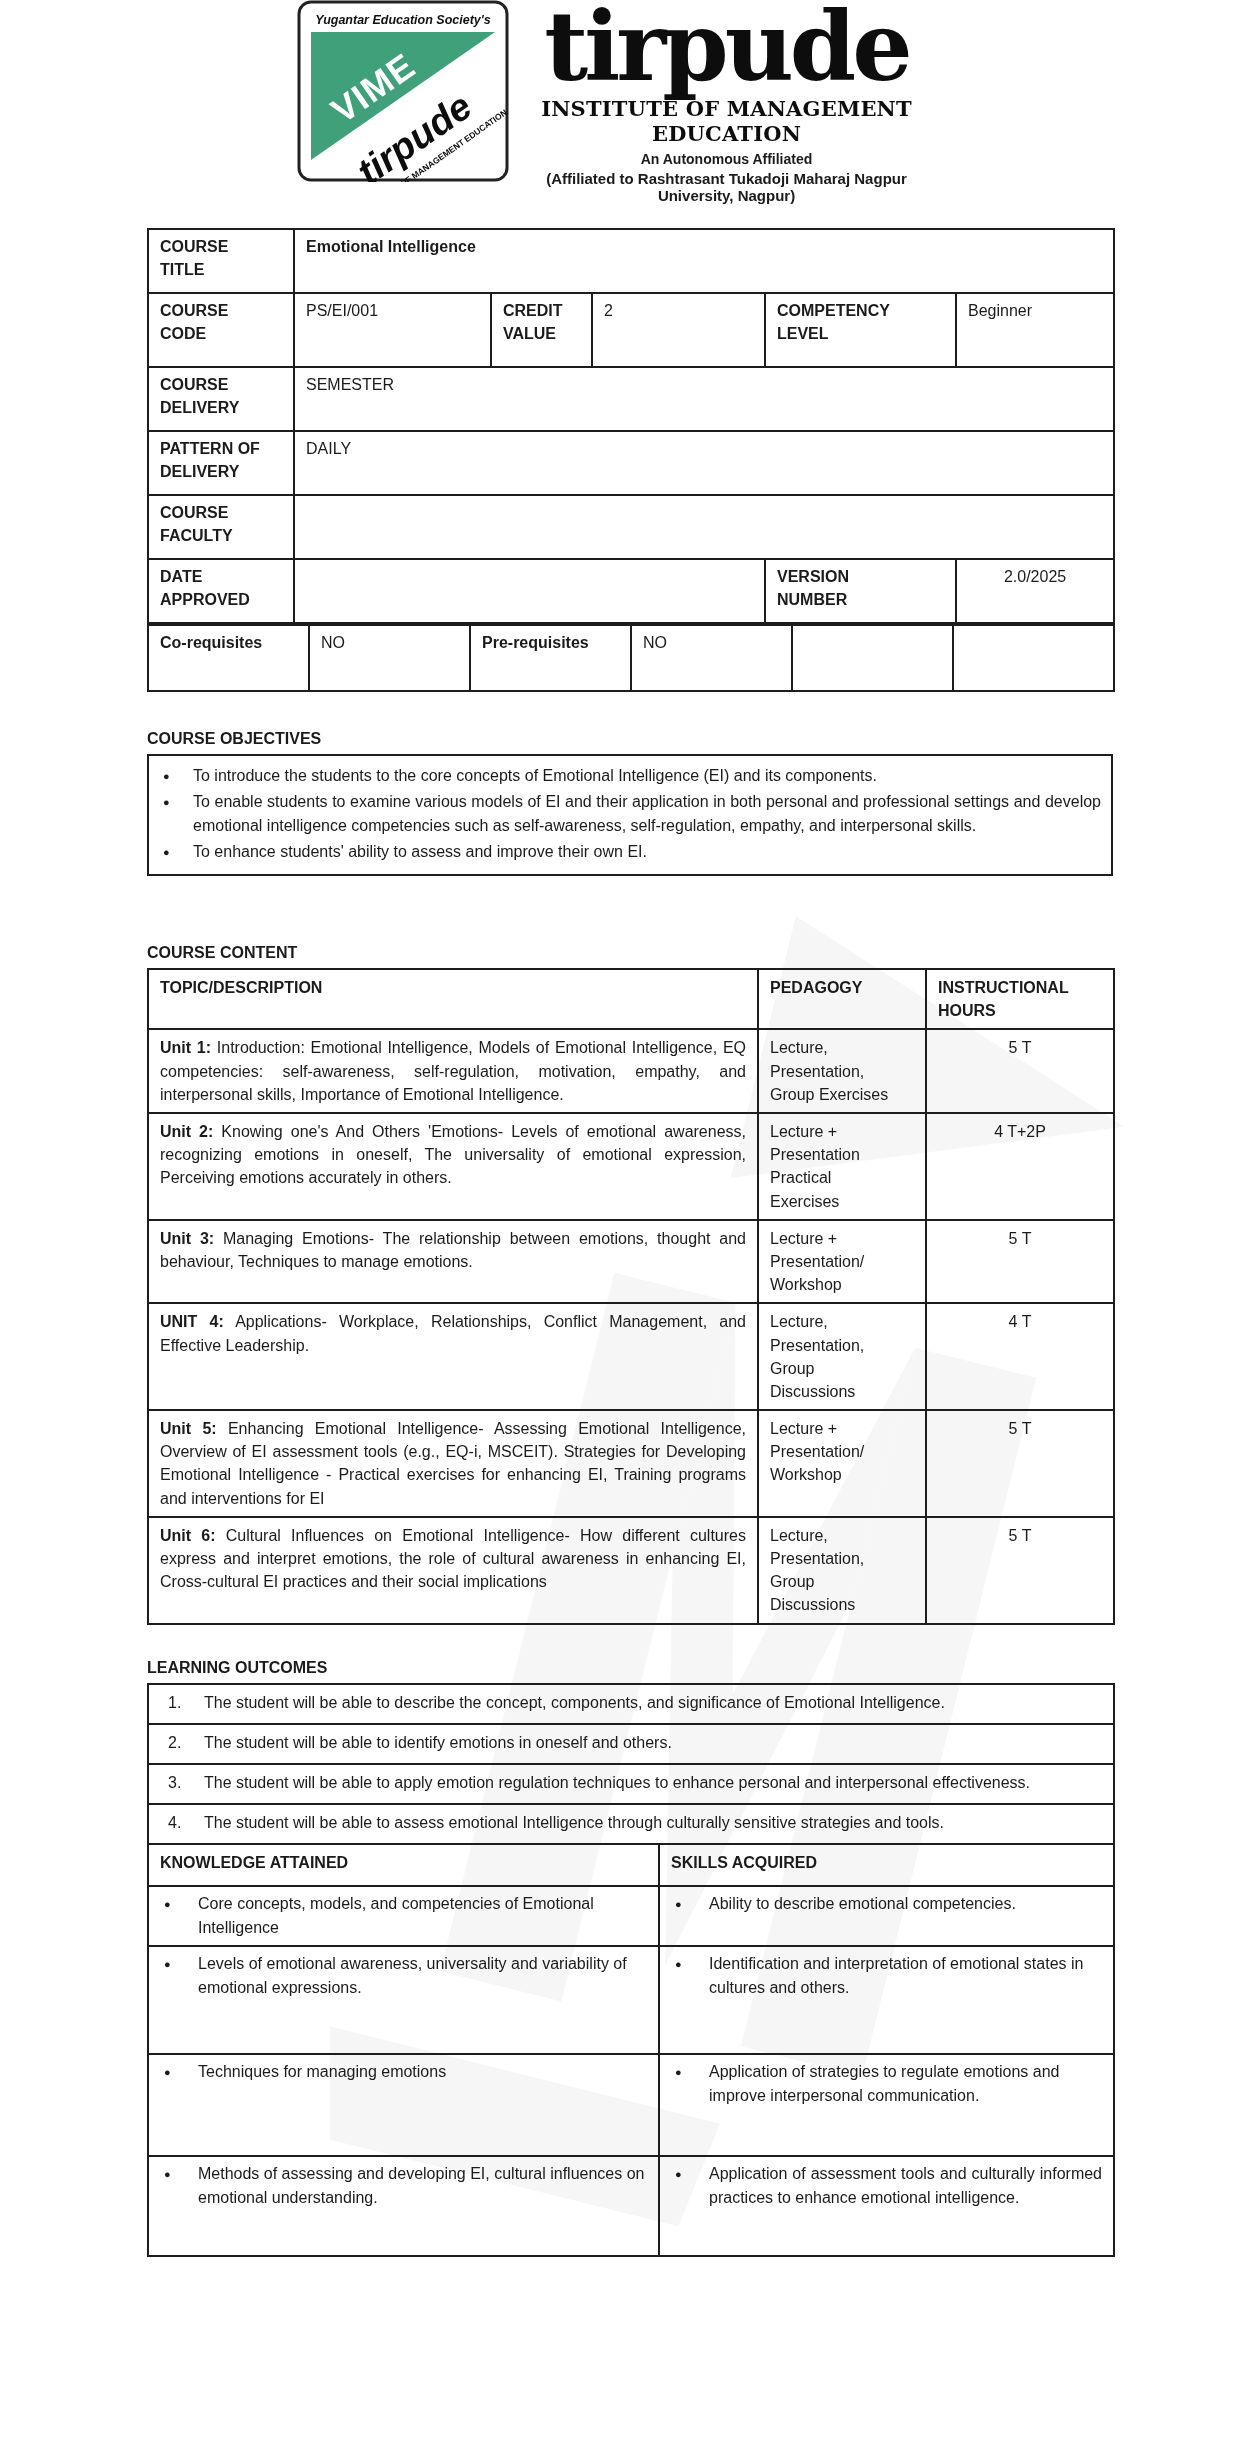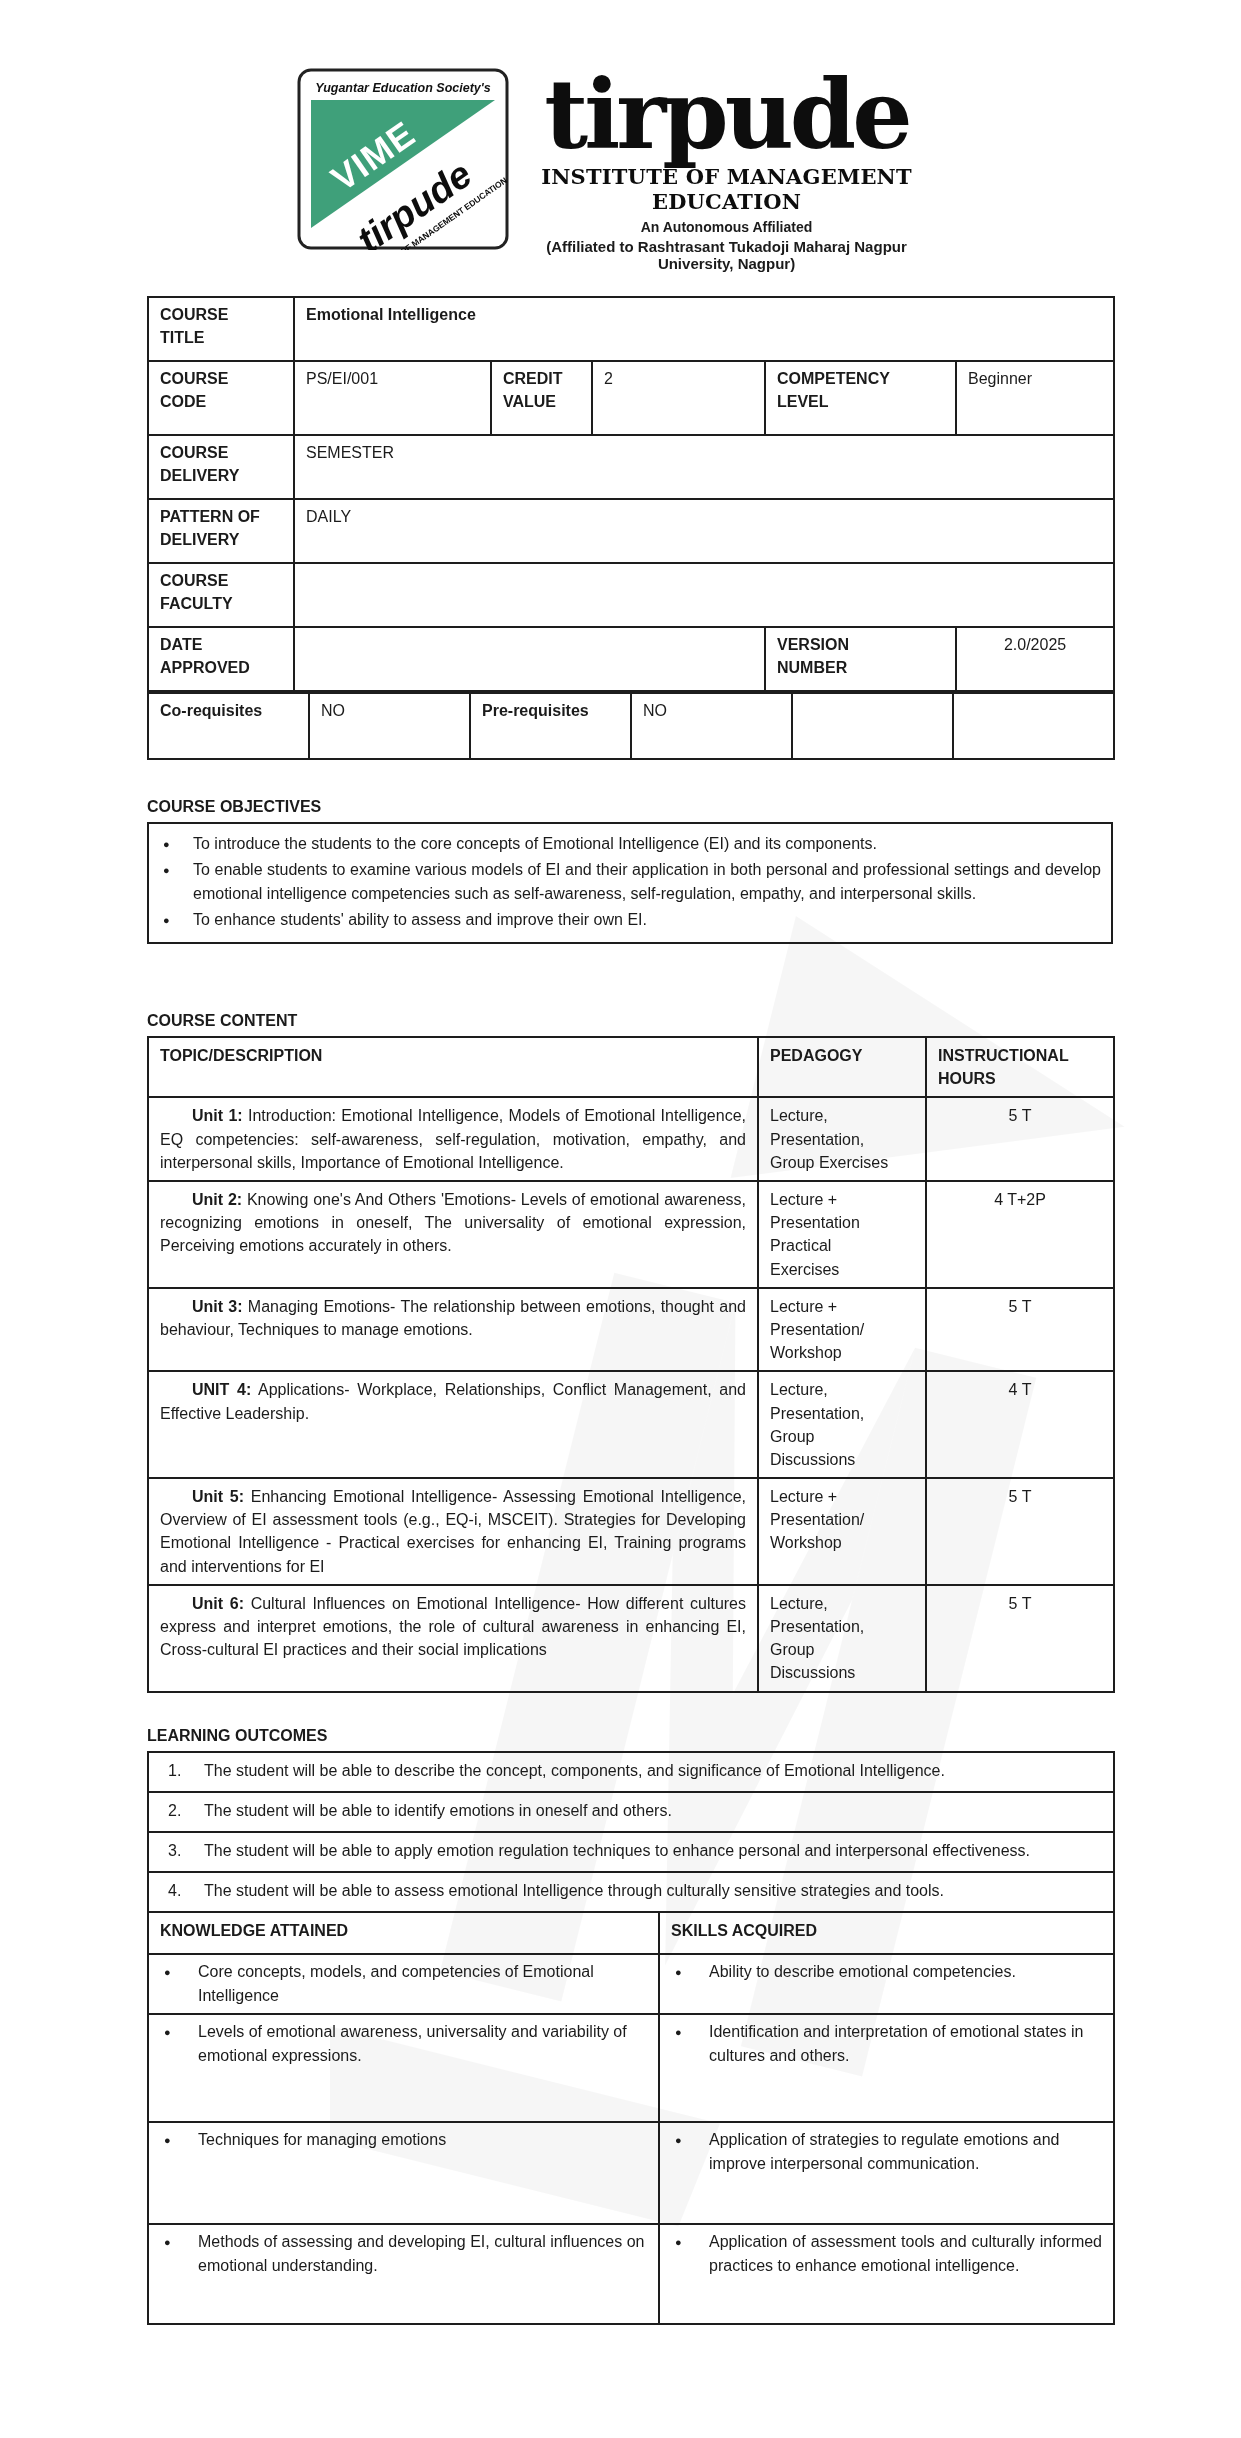--- a/index.html
+++ b/index.html
@@ -6,41 +6,41 @@
   body{
     width:1241px; min-height:2438px; background:#ffffff;
     font-family:"Liberation Sans",sans-serif; color:#1b1b1b;
     position:relative; overflow:hidden;
   }
   .page{position:relative; width:1241px; min-height:2438px;}
   .watermark{position:absolute; left:330px; top:900px; z-index:0; pointer-events:none;}
   .masthead{
     position:relative; z-index:1;
     display:flex; justify-content:center; align-items:flex-start;
-    gap:0; padding-top:68px; margin-bottom:24px;
+    gap:0; margin-bottom:24px;
   }
   .mast-text{width:436px; text-align:center;}
   .wordmark{
     font-family:"DejaVu Serif",serif; font-weight:bold;
     font-size:95px; line-height:0.98; letter-spacing:-4px; color:#0d0d0d;
   }
   .institute{
     font-family:"DejaVu Serif",serif; font-weight:bold;
     font-size:21px; letter-spacing:0.2px; margin-top:3px; color:#0d0d0d;
   }
   .autonomous{font-size:14px; font-weight:bold; margin-top:5px;}
   .affiliation{font-size:15px; font-weight:bold; margin-top:3px;}
   .content{position:relative; z-index:1; margin-left:147px; width:966px;}
   table{border-collapse:collapse; width:966px; table-layout:fixed; background:transparent;}
   td{
     border:2px solid #1d1d1d; vertical-align:top;
     padding:5px 11px; font-size:16px; line-height:1.45;
   }
   .lbl{font-weight:bold; white-space:pre-line;}
-  .bold{font-weight:bold;margin-left:32px;}
+  .bold{font-weight:bold;}
   .sec-h{font-size:16px; font-weight:bold; margin:0 0 6px 0;}
   .h-rel{margin-top:32px;}
   .h-obj{margin-top:38px;}
   .h-cont{margin-top:68px;}
   .h-out{margin-top:34px;}
   .info-tbl td{height:52px;border-radius:8px;}
   .info-tbl tr.r-code td{height:62px;}
   .rel-tbl td{height:54px;}
   .obj-box{border:2px solid #1d1d1d; padding:6px 10px 8px 14px;}
   .b-item{display:flex; font-size:16px; line-height:1.5; margin:2px 0;}

